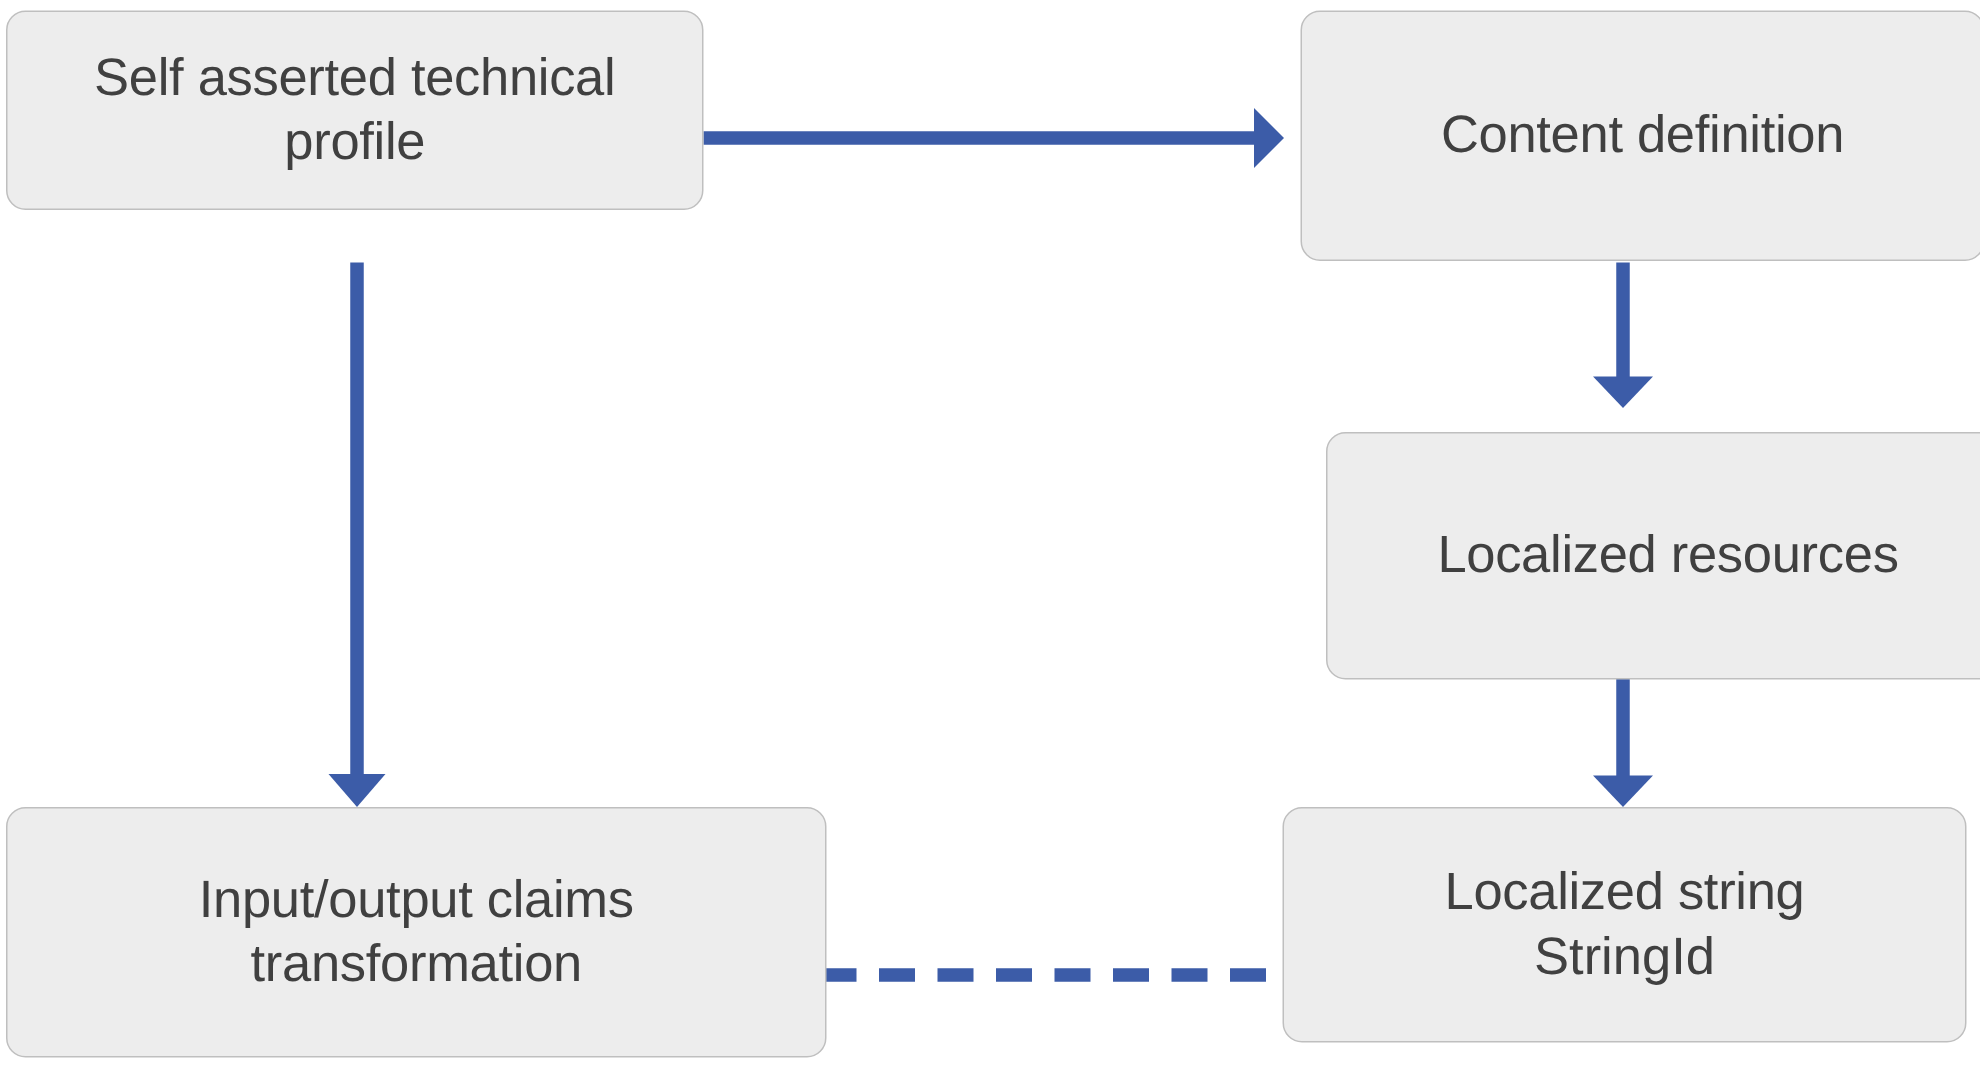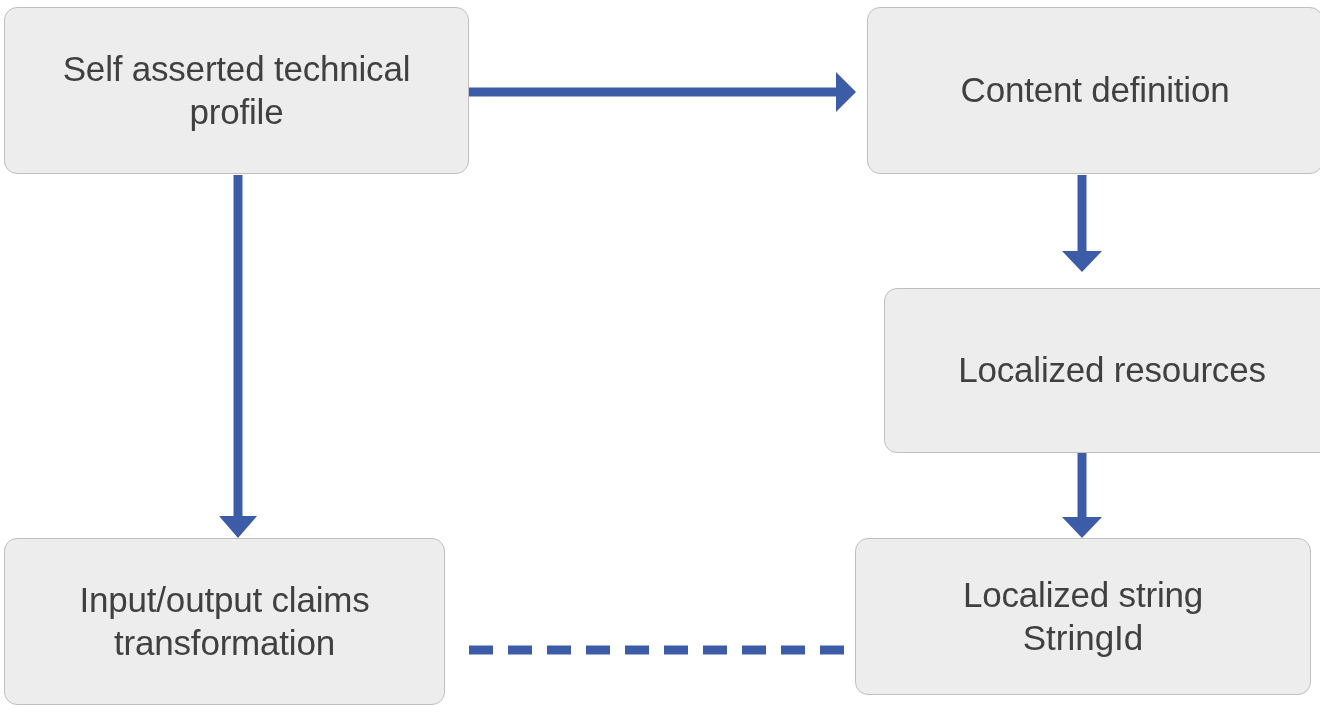--- a/index.html
+++ b/index.html
@@ -39,24 +39,24 @@
     padding: 0 14px;
     box-sizing: border-box;
   }
   .node .label .sub {
     display: block;
     font-weight: normal;
     letter-spacing: 0px;
   }
 
   
-  #node-self-asserted   { left: 4px;   top: 7px;   width: 465px; height: 167px; }
+  #node-self-asserted   { left: 4px;   top: 7px;   width: 465px; height: 133px; }
   #node-content-def     { left: 855px; top: 7px;   width: 456px; height: 167px; margin-left: 12px; }
   #node-localized-res   { left: 855px; top: 288px; width: 456px; height: 165px; margin-left: 29px; }
-  #node-io-claims       { left: 4px;   top: 538px; width: 441px; height: 167px; }
+  #node-io-claims       { left: 4px;   top: 538px; width: 547px; height: 167px; }
   #node-localized-str   { left: 855px; top: 538px; width: 456px; height: 157px; }
 
   
   #connectors {
     position: absolute;
     left: 0; top: 0;
     width: 1320px;
     height: 716px;
     pointer-events: none;
   }

